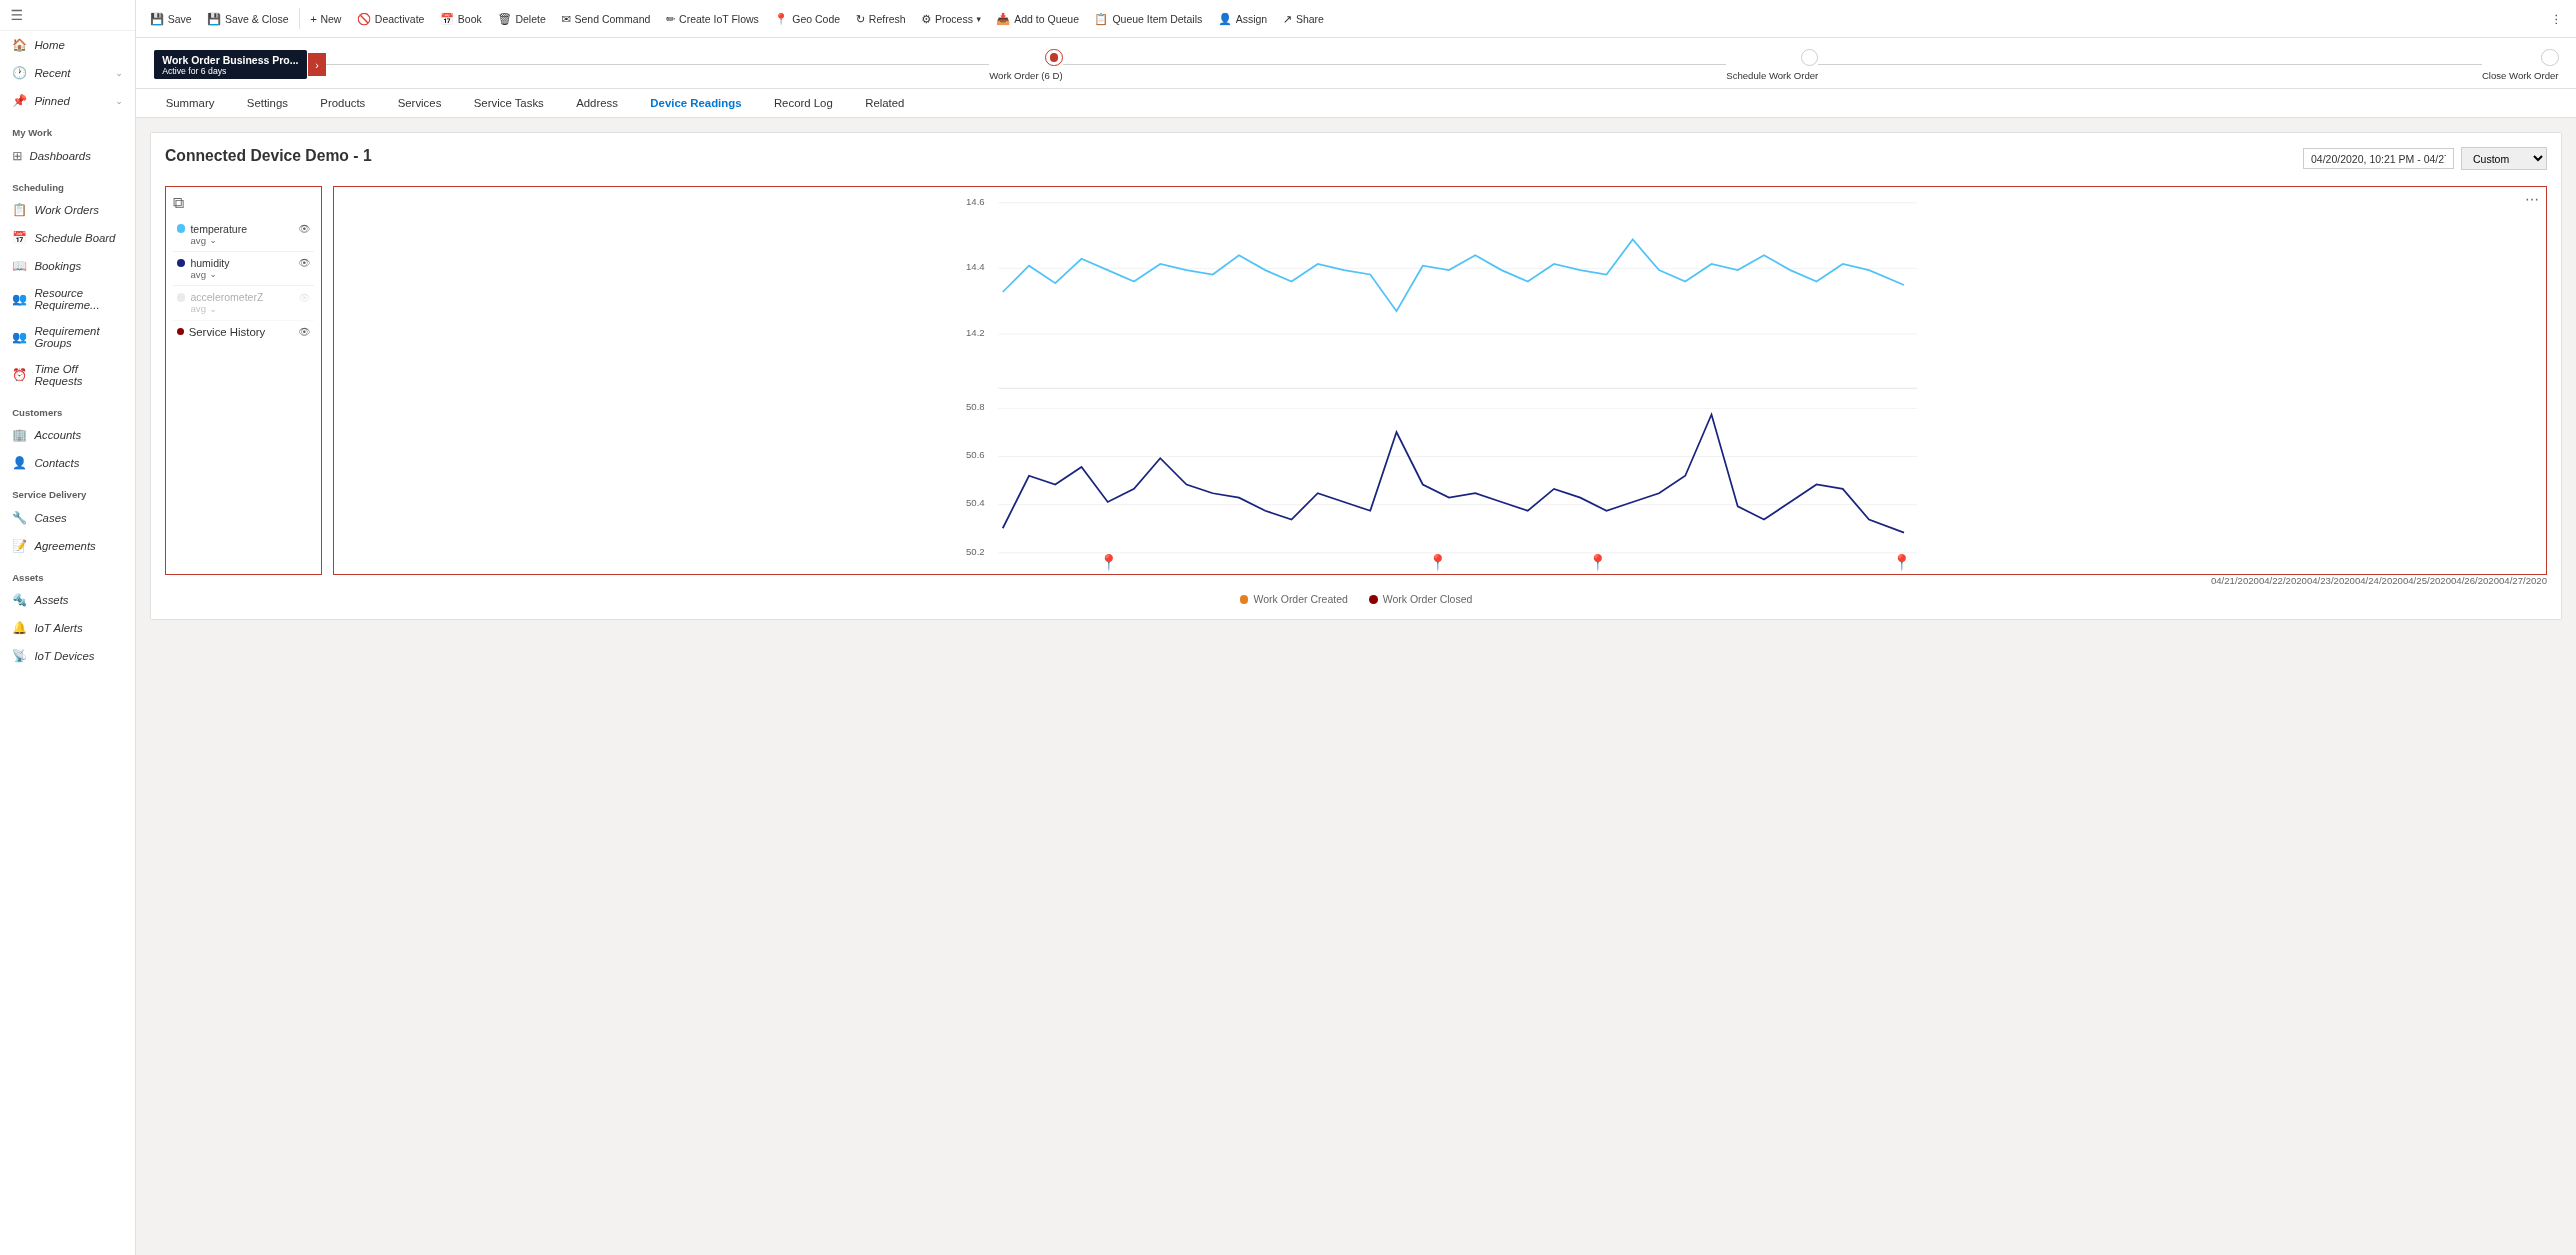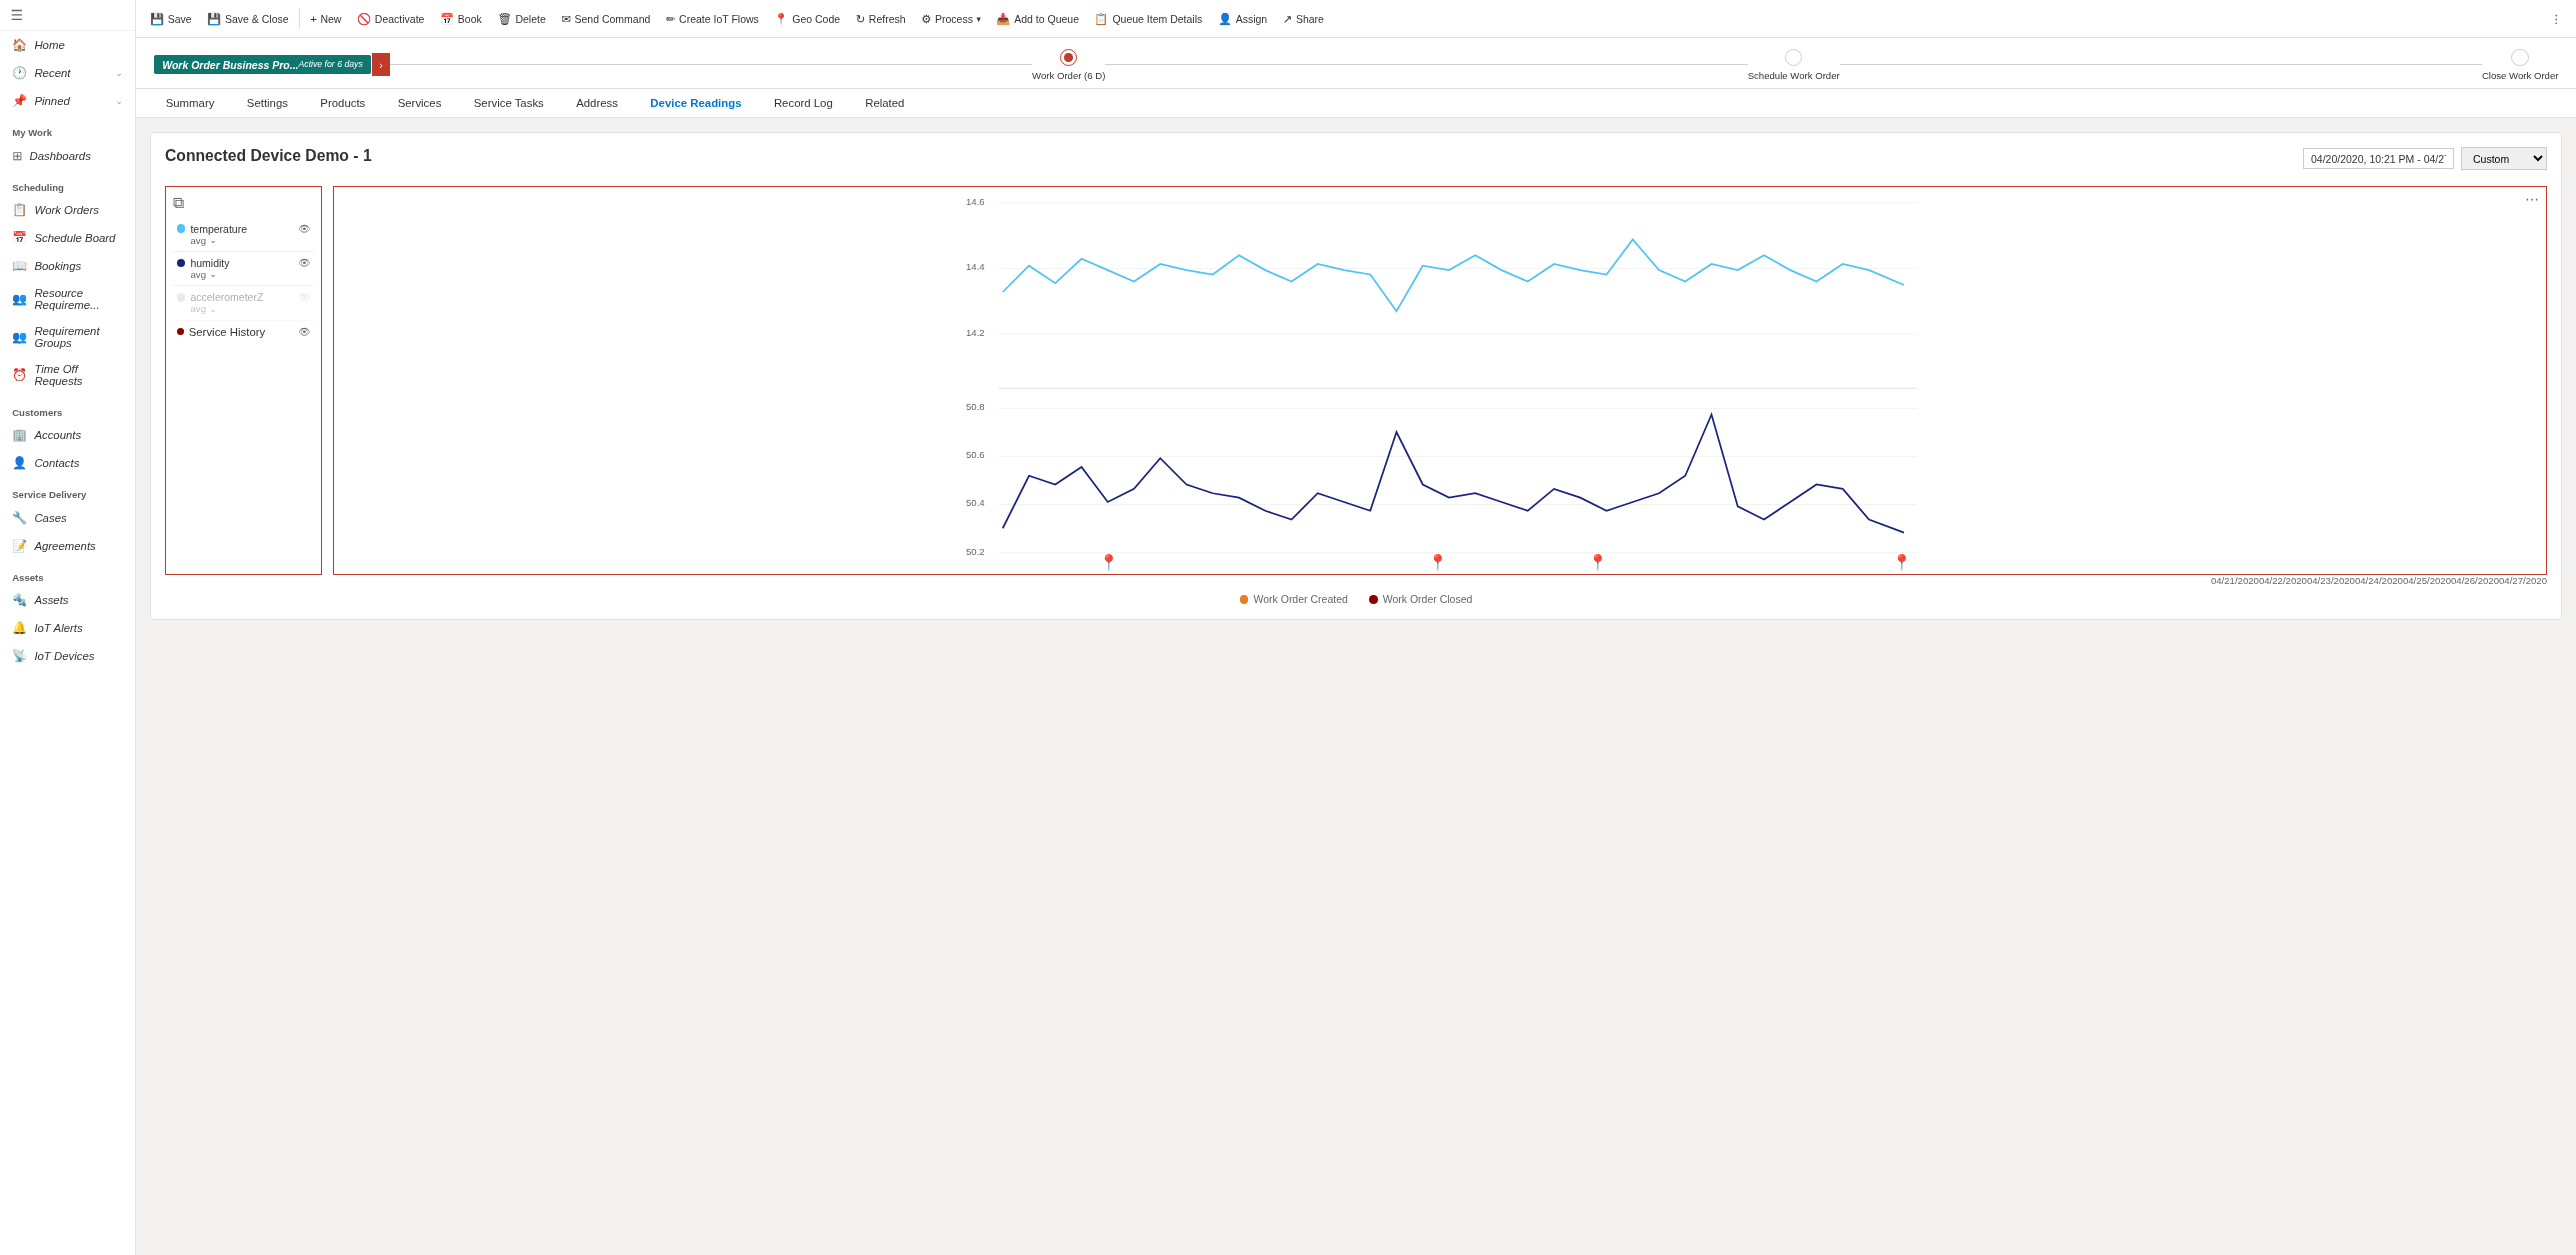--- a/index.html
+++ b/index.html
@@ -25,26 +25,26 @@
     .toolbar-separator { width: 0.9px; height: 21px; background: #e0e0e0; margin: 0 1.7px; }
     .toolbar-more { margin-left: auto; }
 
     
     #record-header { background: #fff; padding: 7px 17.5px 0; border-bottom: 0.9px solid #e0e0e0; flex-shrink: 0; }
     .record-id { font-size: 15.7px; font-weight: 600; color: #333; }
     .record-type { font-size: 10.5px; color: #666; margin-bottom: 7px; }
 
     
     #stage-bar { display: flex; align-items: center; padding: 3.5px 0 7px; }
-    .stage-active-pill { background: #0f766e; color: #fff; padding: 3.5px 8.7px; font-size: 9.6px; border-radius: 1.7px; cursor: pointer; display: flex; flex-direction: row; font-style: italic; }
+    .stage-active-pill { background: #0f172a; color: #fff; padding: 3.5px 8.7px; font-size: 9.6px; border-radius: 1.7px; cursor: pointer; display: flex; flex-direction: column; }
     .stage-active-pill .stage-name { font-weight: 600; font-size: 10.5px; }
     .stage-active-pill .stage-sub { font-size: 8.7px; }
     .stage-chevron { background: #c0392b; color: #fff; border: none; padding: 5.2px 7px; cursor: pointer; font-size: 10.5px; margin-left: 0.9px; }
     .stage-connector { flex: 1; height: 1.7px; background: #d0d0d0; }
-    .stage-node { display: flex; flex-direction: column; align-items: center; gap: 3.5px; }
+    .stage-node { display: flex; flex-direction: column; align-items: flex-end; gap: 3.5px; }
     .stage-circle { width: 17.5px; height: 17.5px; border-radius: 50%; border: 1.7px solid #ccc; background: #fff; display: flex; align-items: center; justify-content: center; }
     .stage-circle.active { border-color: #c0392b; }
     .stage-circle.active::after { content: ''; width: 8.7px; height: 8.7px; border-radius: 50%; background: #c0392b; }
     .stage-label { font-size: 9.6px; color: #333; white-space: nowrap; }
 
     
     #tabs { display: flex; align-items: center; gap: 8px; padding: 0 17.5px; background: #fff; border-bottom: 1.7px solid #e0e0e0; flex-shrink: 0; }
     .tab { padding: 8.7px 12.2px; font-size: 11.4px; cursor: pointer; color: #333; border-bottom: 1.7px solid transparent; margin-bottom: -1.7px; }
     .tab.active { color: #0078d4; border-bottom: 1.7px solid #0078d4; font-weight: 600; }
 

